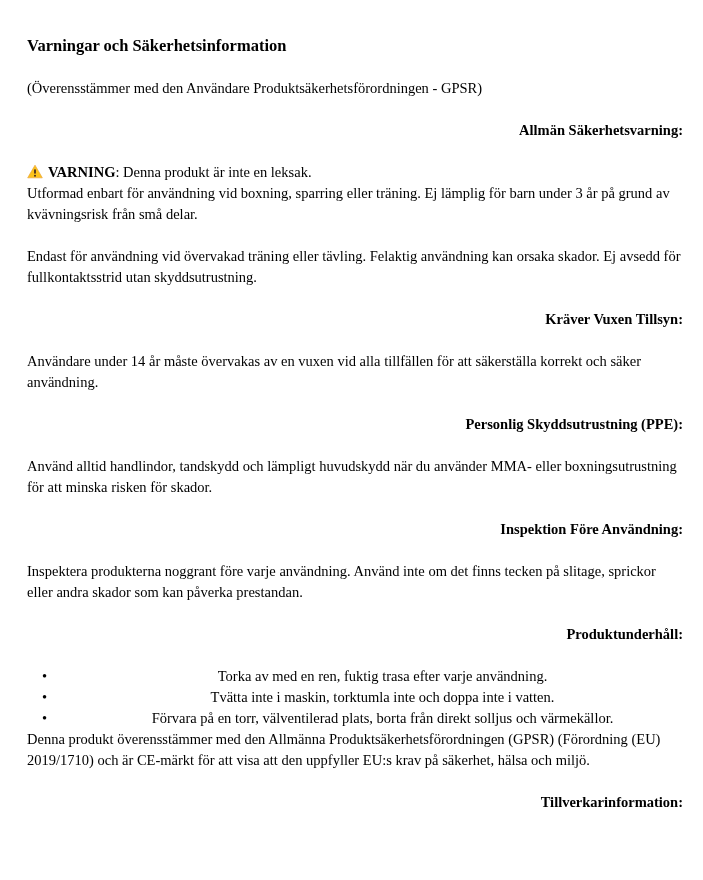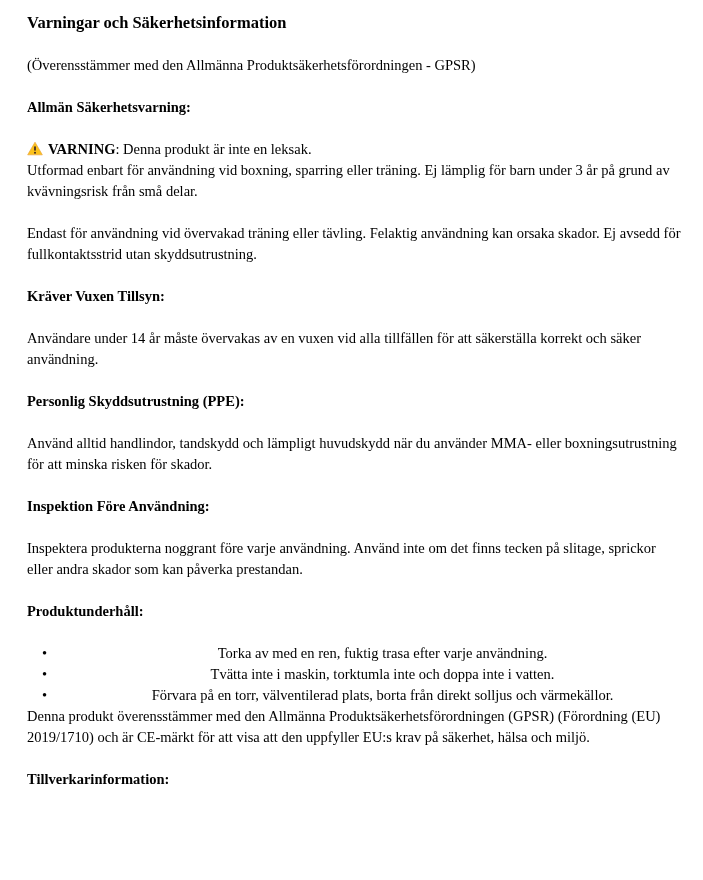--- a/index.html
+++ b/index.html
@@ -13,32 +13,34 @@
     font-family: "Liberation Serif", "DejaVu Serif", serif;
     font-size: 14.5px;
     line-height: 21px;
     color: #000000;
     overflow: hidden;
   }
   .doc {
     padding: 12px 20px 0 27px;
     box-sizing: border-box;
     width: 703px;
+    margin-top: 23px;
   }
   .doc-title {
     font-size: 16.5px;
     font-weight: bold;
     margin: 0 0 21px 0;
     line-height: 22px;
   }
   .para, .heading {
     margin: 0 0 21px 0;
   }
   .heading {
     font-weight: bold;
+    text-align: right;
   }
   .bold { font-weight: bold; }
   .warning-block { margin: 0 0 21px 0; }
   .warning-line { display: block; }
   .warn-icon {
     display: inline-block;
     width: 16px;
     height: 15px;
     vertical-align: -2px;
     margin-right: 5px;
@@ -60,21 +62,21 @@
     top: 0;
   }
 </style>
 </head>
 <body>
 
 <div class="doc">
 
   <h1 class="doc-title">Varningar och Säkerhetsinformation</h1>
 
-  <p class="para">(Överensstämmer med den Allmänna Produktsäkerhetsförordningen - GPSR)</p>
+  <p class="para">(Överensstämmer med den Användare Produktsäkerhetsförordningen - GPSR)</p>
 
   <p class="heading">Allmän Säkerhetsvarning:</p>
 
   <div class="warning-block">
     <span class="warning-line">
       <svg class="warn-icon" viewBox="0 0 24 22" xmlns="http://www.w3.org/2000/svg">
         <path d="M12 1.5 L23 20.5 H1 Z" fill="#FCC21B" stroke="#E8A33D" stroke-width="1" stroke-linejoin="round"></path>
         <rect x="10.7" y="7.5" width="2.6" height="7" rx="1.2" fill="#3E2723"></rect>
         <circle cx="12" cy="17.2" r="1.5" fill="#3E2723"></circle>
       </svg><span class="bold">VARNING</span><span>: Denna produkt är inte en leksak.</span>

